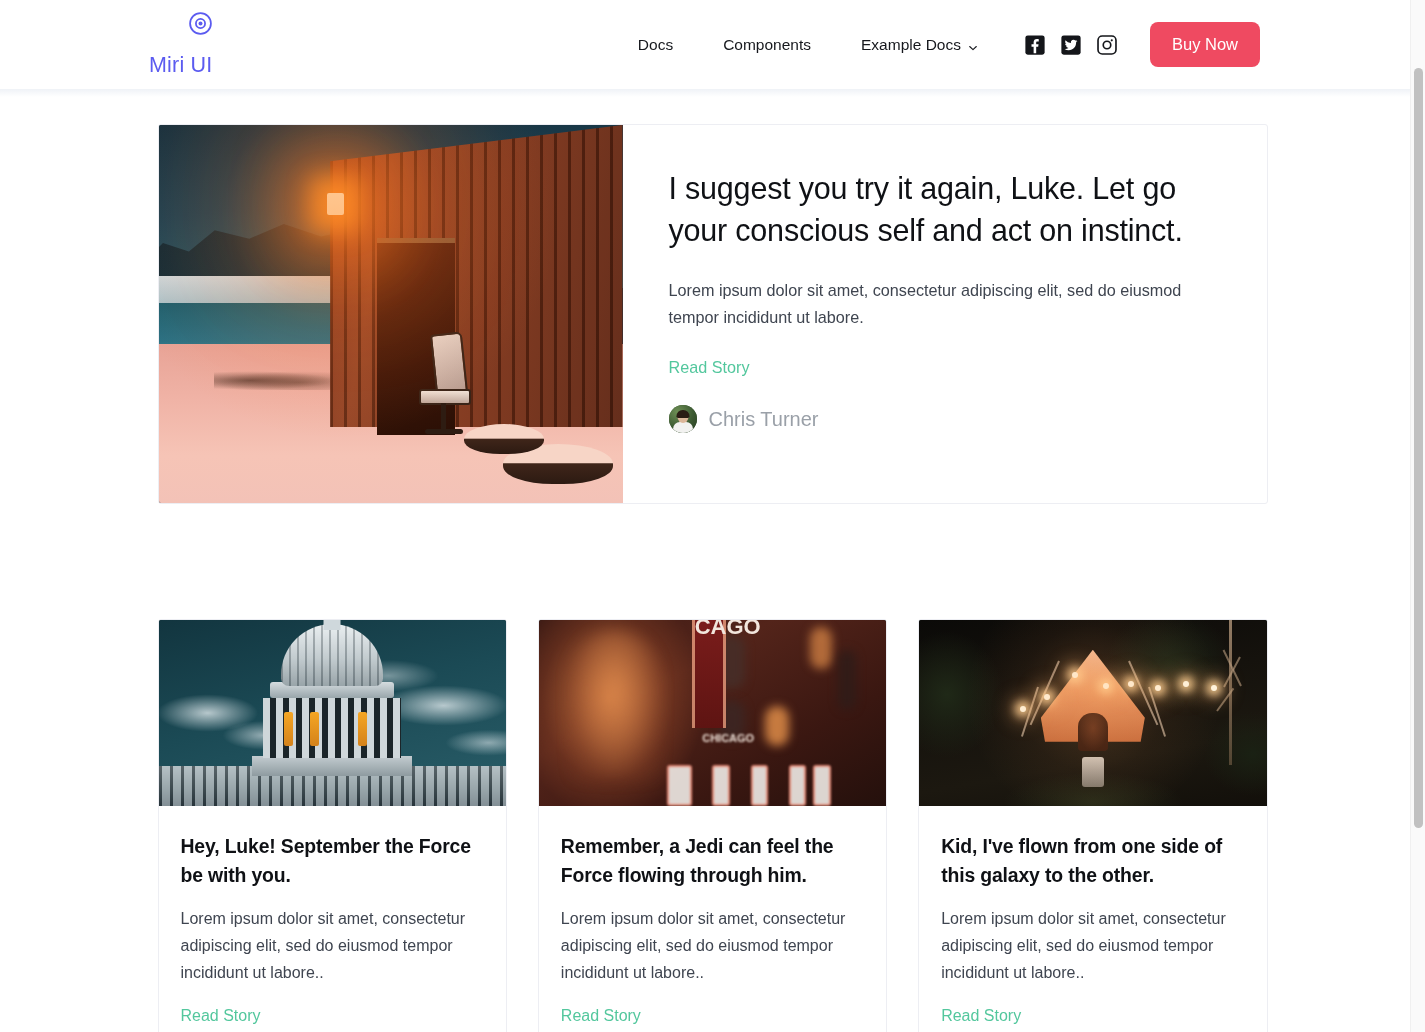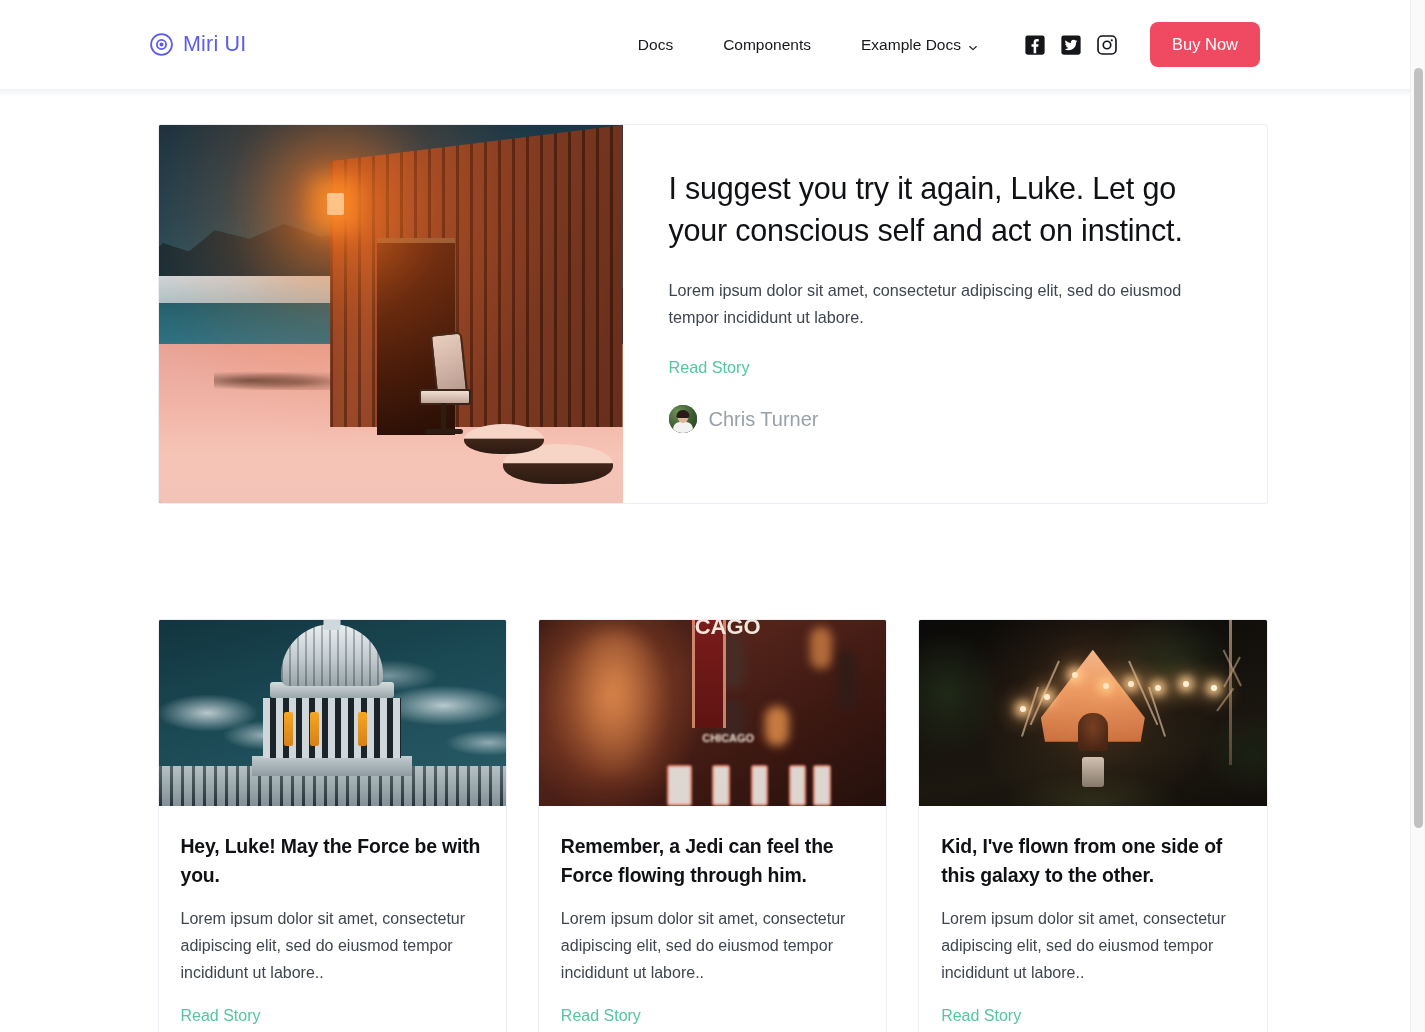--- a/index.html
+++ b/index.html
@@ -41,22 +41,23 @@
     position: absolute;
     left: 0; right: 0; bottom: -8px;
     height: 8px;
     background: linear-gradient(to bottom, rgba(226,232,240,0.55), rgba(226,232,240,0));
     pointer-events: none;
   }
 
   .brand {
     display: flex;
     align-items: flex-end;
-    gap: 9px;
+    gap: 17px;
     text-decoration: none;
+    flex-direction: column;
   }
   .brand-mark {
     width: 25px; height: 25px;
     display: block;
   }
   .brand-name {
     font-size: 21.5px;
     color: #5b5bf0;
     letter-spacing: 0.2px;
     font-weight: 400;
@@ -674,21 +675,21 @@
               <div class="dome-colonnade"></div>
               <div class="dome-window w1"></div>
               <div class="dome-window w2"></div>
               <div class="dome-window w3"></div>
               <div class="dome-ring"></div>
               <div class="dome-cap"></div>
               <div class="dome-lantern"></div>
             </div>
           </div>
           <div class="card-body">
-            <h2 class="card-title">Hey, Luke! May the Force be with you.</h2>
+            <h2 class="card-title">Hey, Luke! September the Force be with you.</h2>
             <p class="card-excerpt">Lorem ipsum dolor sit amet, consectetur adipiscing elit, sed do eiusmod tempor incididunt ut labore..</p>
             <a class="card-read" href="#">Read Story</a>
           </div>
         </article>
 
         <article class="post-card">
           <div class="card-media">
             <div class="scene">
               <div class="chi-bg"></div>
               <div class="chi-arch"></div>

